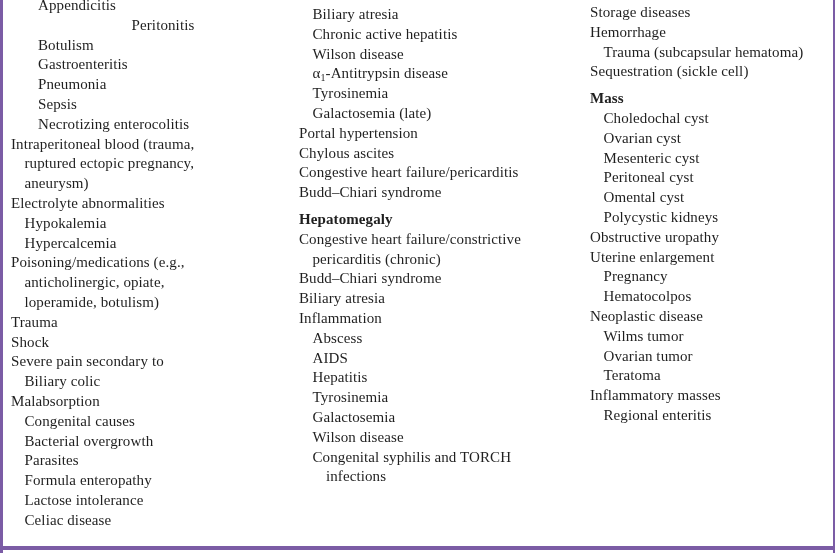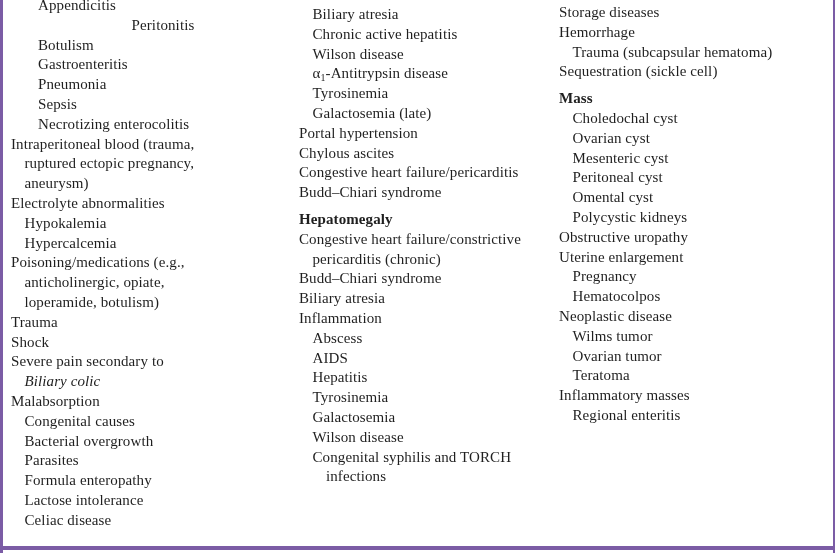--- a/index.html
+++ b/index.html
@@ -48,21 +48,21 @@
       <div class="line" style="padding-left: 13.5px;">aneurysm)</div>
       <div class="line" style="padding-left: 0px;">Electrolyte abnormalities</div>
       <div class="line" style="padding-left: 13.5px;">Hypokalemia</div>
       <div class="line" style="padding-left: 13.5px;">Hypercalcemia</div>
       <div class="line" style="padding-left: 0px;">Poisoning/medications (e.g.,</div>
       <div class="line" style="padding-left: 13.5px;">anticholinergic, opiate,</div>
       <div class="line" style="padding-left: 13.5px;">loperamide, botulism)</div>
       <div class="line" style="padding-left: 0px;">Trauma</div>
       <div class="line" style="padding-left: 0px;">Shock</div>
       <div class="line" style="padding-left: 0px;">Severe pain secondary to</div>
-      <div class="line" style="padding-left: 13.5px; font-style: italic;">Biliary colic</div>
+      <div class="line" style="padding-left: 13.5px;">Biliary colic</div>
       <div class="line" style="padding-left: 0px;">Malabsorption</div>
       <div class="line" style="padding-left: 13.5px;">Congenital causes</div>
       <div class="line" style="padding-left: 13.5px;">Bacterial overgrowth</div>
       <div class="line" style="padding-left: 13.5px;">Parasites</div>
       <div class="line" style="padding-left: 13.5px;">Formula enteropathy</div>
       <div class="line" style="padding-left: 13.5px;">Lactose intolerance</div>
       <div class="line" style="padding-left: 13.5px;">Celiac disease</div>
     </div>
   <div class="column" style="left: 299px; top: 5px;">
       <div class="line" style="padding-left: 13.5px;">Biliary atresia</div>
@@ -83,21 +83,21 @@
       <div class="line" style="padding-left: 0px;">Inflammation</div>
       <div class="line" style="padding-left: 13.5px;">Abscess</div>
       <div class="line" style="padding-left: 13.5px;">AIDS</div>
       <div class="line" style="padding-left: 13.5px;">Hepatitis</div>
       <div class="line" style="padding-left: 13.5px;">Tyrosinemia</div>
       <div class="line" style="padding-left: 13.5px;">Galactosemia</div>
       <div class="line" style="padding-left: 13.5px;">Wilson disease</div>
       <div class="line" style="padding-left: 13.5px;">Congenital syphilis and TORCH</div>
       <div class="line" style="padding-left: 27px;">infections</div>
     </div>
-  <div class="column" style="left: 559px; top: 3px;">
+  <div class="column" style="left: 590px; top: 3px;">
       <div class="line" style="padding-left: 0px;">Storage diseases</div>
       <div class="line" style="padding-left: 0px;">Hemorrhage</div>
       <div class="line" style="padding-left: 13.5px;">Trauma (subcapsular hematoma)</div>
       <div class="line" style="padding-left: 0px;">Sequestration (sickle cell)</div>
       <div class="line header" style="padding-left: 0px;">Mass</div>
       <div class="line" style="padding-left: 13.5px;">Choledochal cyst</div>
       <div class="line" style="padding-left: 13.5px;">Ovarian cyst</div>
       <div class="line" style="padding-left: 13.5px;">Mesenteric cyst</div>
       <div class="line" style="padding-left: 13.5px;">Peritoneal cyst</div>
       <div class="line" style="padding-left: 13.5px;">Omental cyst</div>

